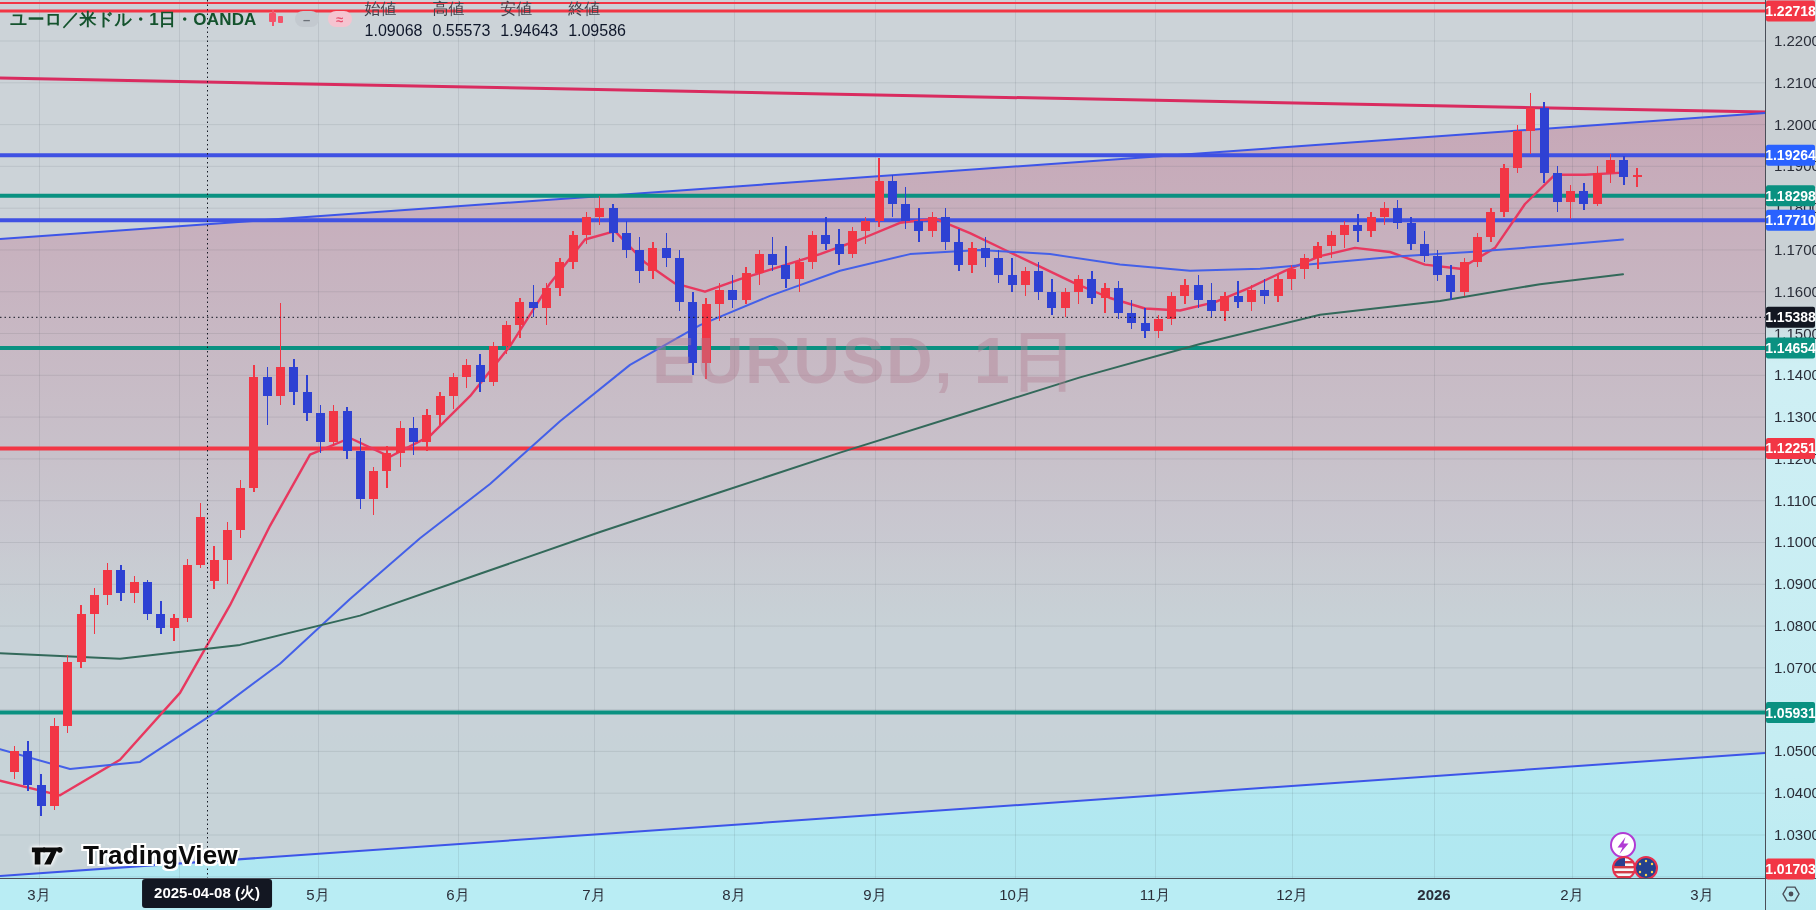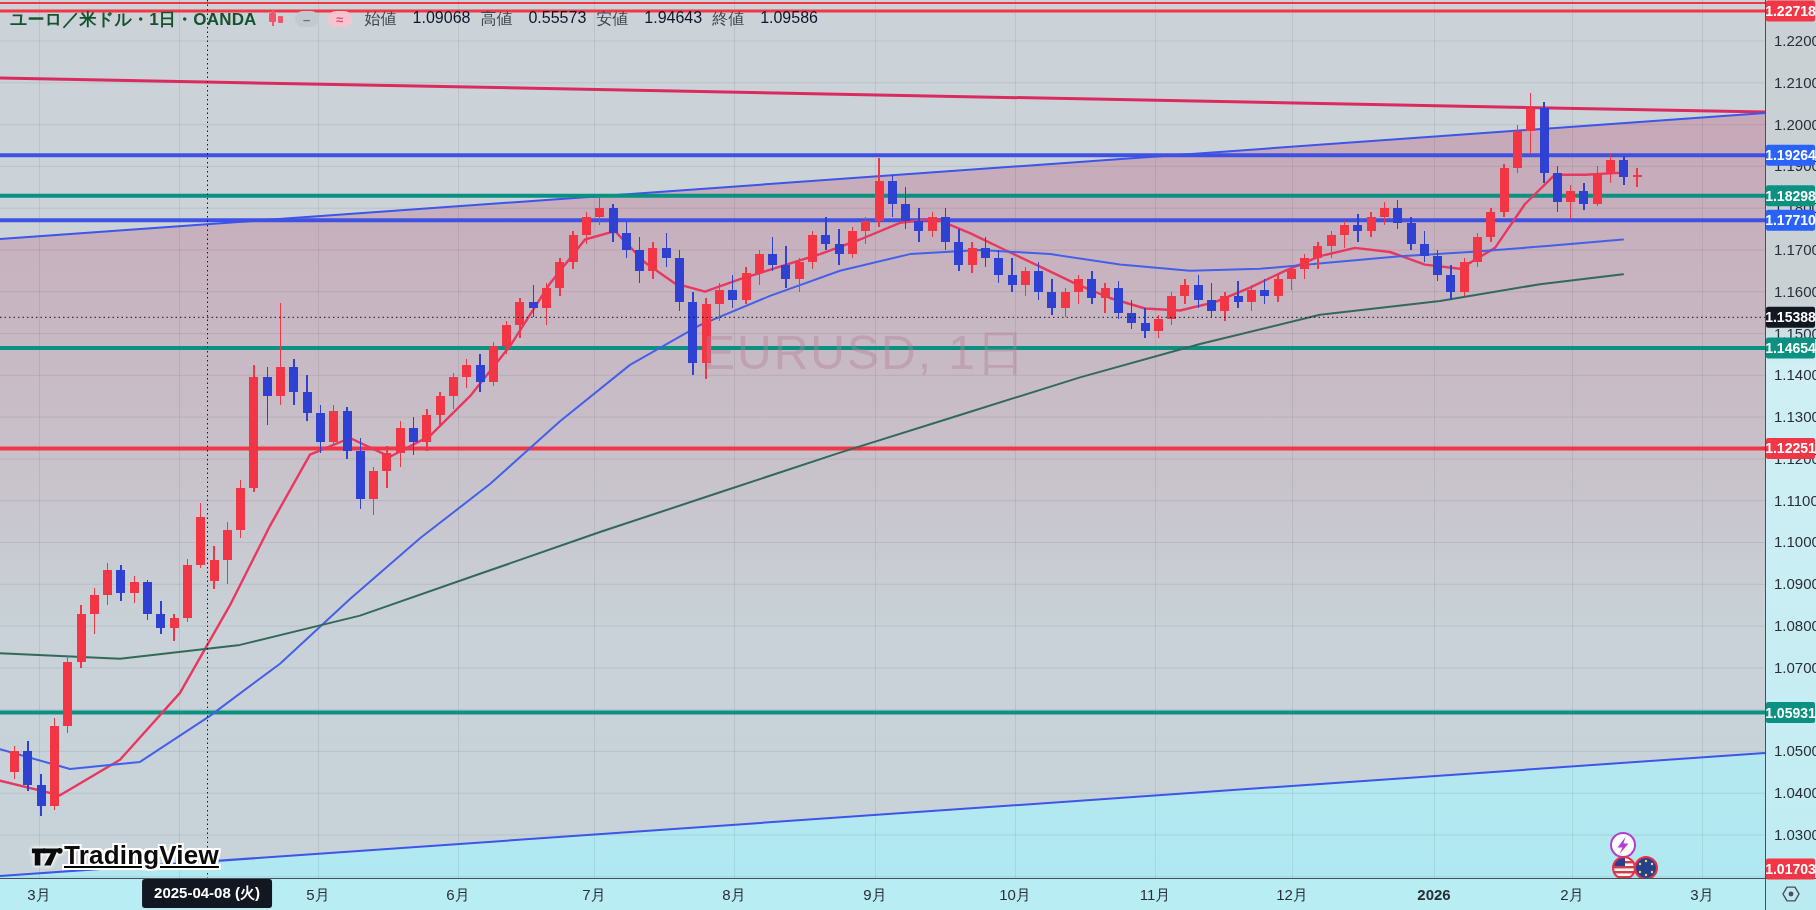--- a/index.html
+++ b/index.html
@@ -9,29 +9,29 @@
   #chart-svg{position:absolute;left:0;top:0;}
   svg text{font-family:"Liberation Sans","DejaVu Sans",sans-serif;}
 
   .header{position:absolute;left:10px;top:7px;display:flex;align-items:center;gap:9px;z-index:30;height:24px;}
   .title{font-size:17px;font-weight:700;color:#14532d;letter-spacing:.2px;white-space:nowrap;}
   .hicon{display:inline-flex;align-items:center;justify-content:center;}
   .badge{height:16px;min-width:24px;border-radius:8px;display:inline-flex;align-items:center;justify-content:center;font-size:13px;font-weight:700;}
   .badge.minus{background:#c3c9cf;color:#6b7178;}
   .badge.approx{background:#f5c4d0;color:#e8506e;}
   .ohlc{display:flex;align-items:center;gap:10px;margin-left:4px;font-size:16px;white-space:nowrap;}
-  .ohlc .grp{display:flex;gap:16px;}
+  .ohlc .grp{display:flex;gap:2px;flex-direction:column;}
   .ohlc .lab{color:#40444d;}
   .ohlc .val{color:#0f172a;font-weight:400;}
 
   .watermark{position:absolute;left:540px;top:325px;width:650px;text-align:center;z-index:5;pointer-events:none;line-height:1.15;}
-  .watermark .wm1{font-size:48px;font-weight:400;color:rgba(178,128,148,0.42);letter-spacing:2px;white-space:nowrap;}
+  .watermark .wm1{font-size:64px;font-weight:700;color:rgba(178,128,148,0.42);letter-spacing:2px;white-space:nowrap;}
   .watermark .wm2{font-size:40px;color:rgba(178,128,148,0.36);letter-spacing:4px;white-space:nowrap;}
 
-  .tv-logo{position:absolute;left:30px;top:840px;display:flex;align-items:center;gap:0;z-index:25;text-decoration:underline;}
+  .tv-logo{position:absolute;left:30px;top:840px;display:flex;gap:19px;z-index:25;}
   .tv-logo .word{font-size:26px;font-weight:800;color:#0b0b0b;letter-spacing:.2px;
      text-shadow:-2px -2px 0 #fff,2px -2px 0 #fff,-2px 2px 0 #fff,2px 2px 0 #fff,0 -2px 0 #fff,0 2px 0 #fff,-2px 0 0 #fff,2px 0 0 #fff;}
   .tv-logo svg{filter:drop-shadow(0 0 2px #fff) drop-shadow(0 0 1px #fff);}
 
   .date-tooltip{position:absolute;left:207px;top:879px;transform:translateX(-50%);background:#131722;color:#fff;
      font-size:15px;font-weight:700;padding:5px 12px;border-radius:3px;white-space:nowrap;z-index:40;}
 </style>
 </head>
 <body>
 

